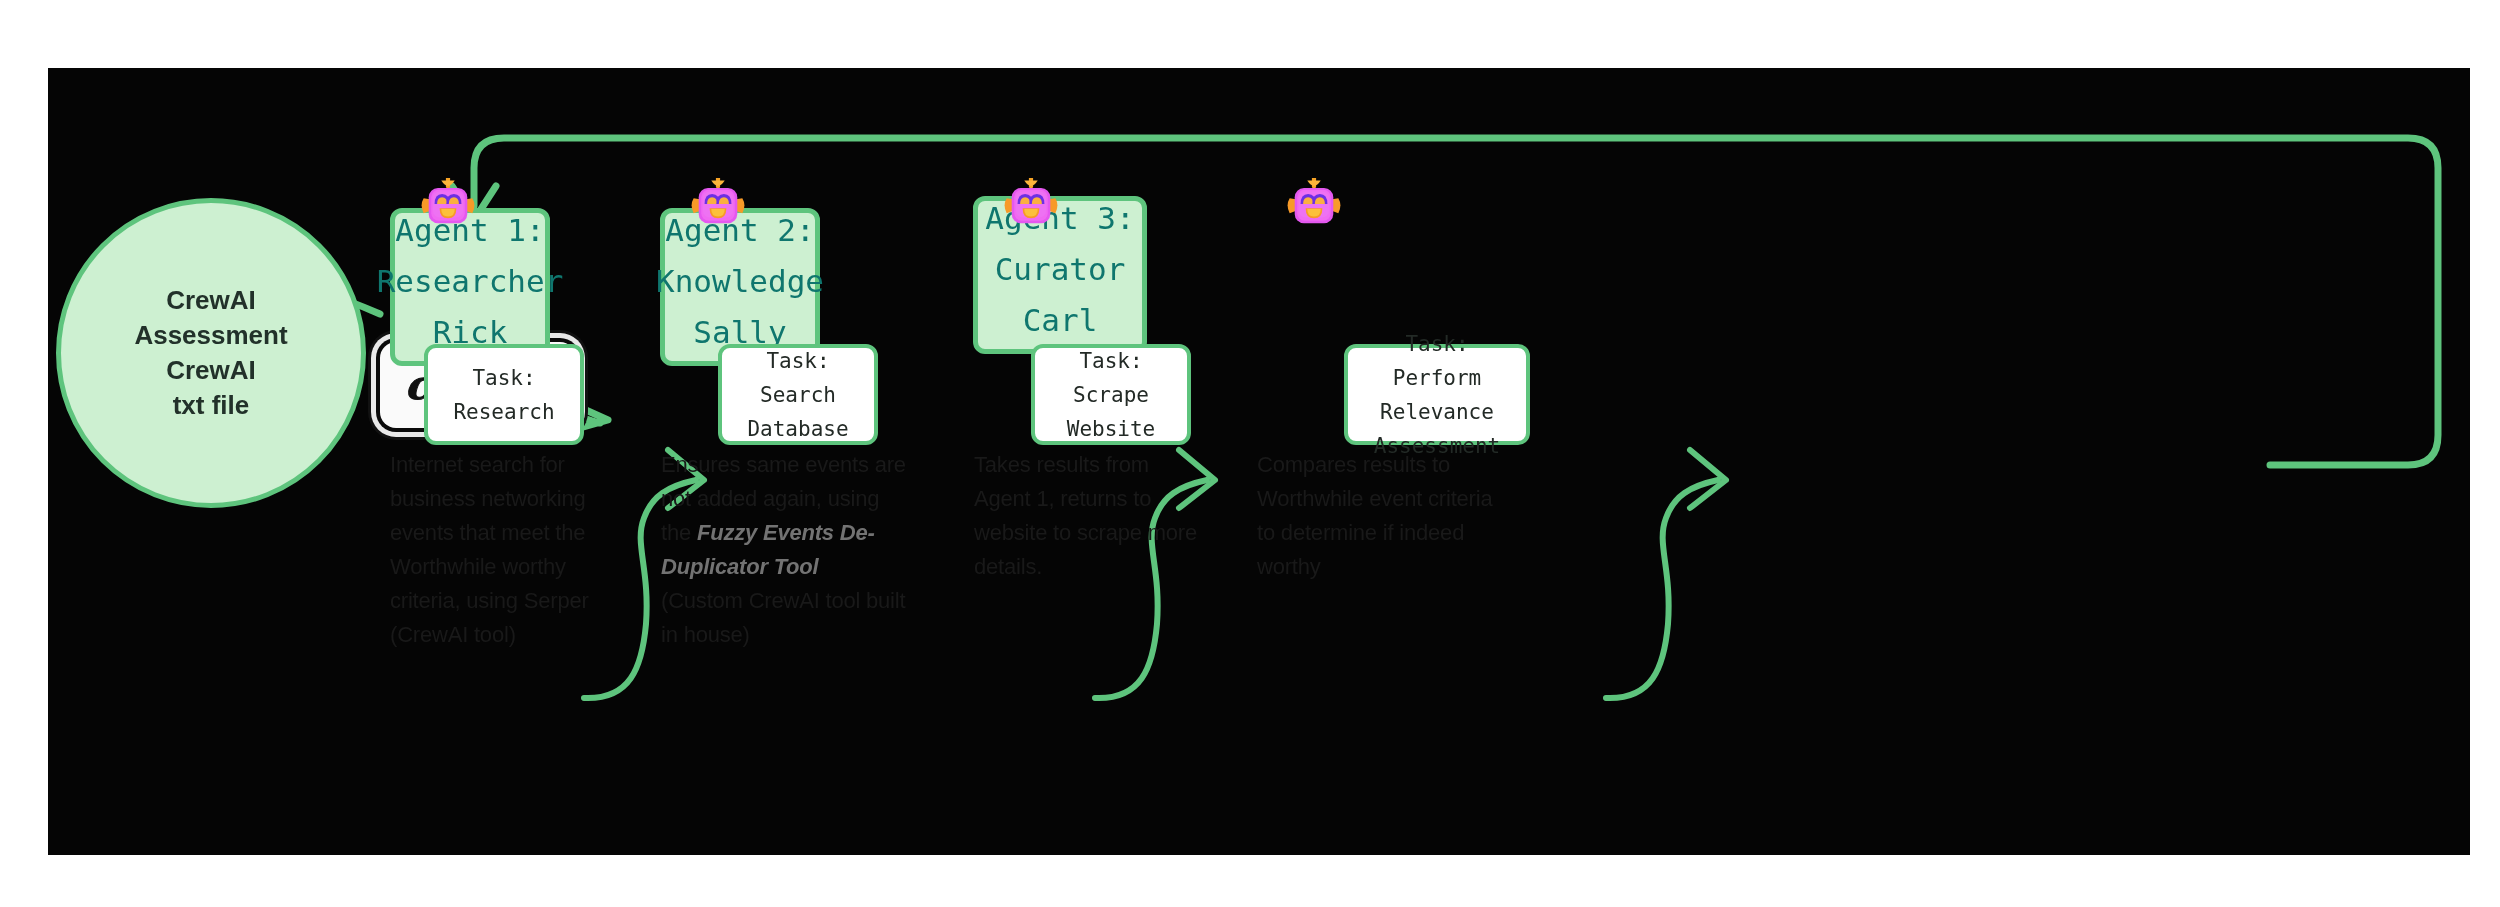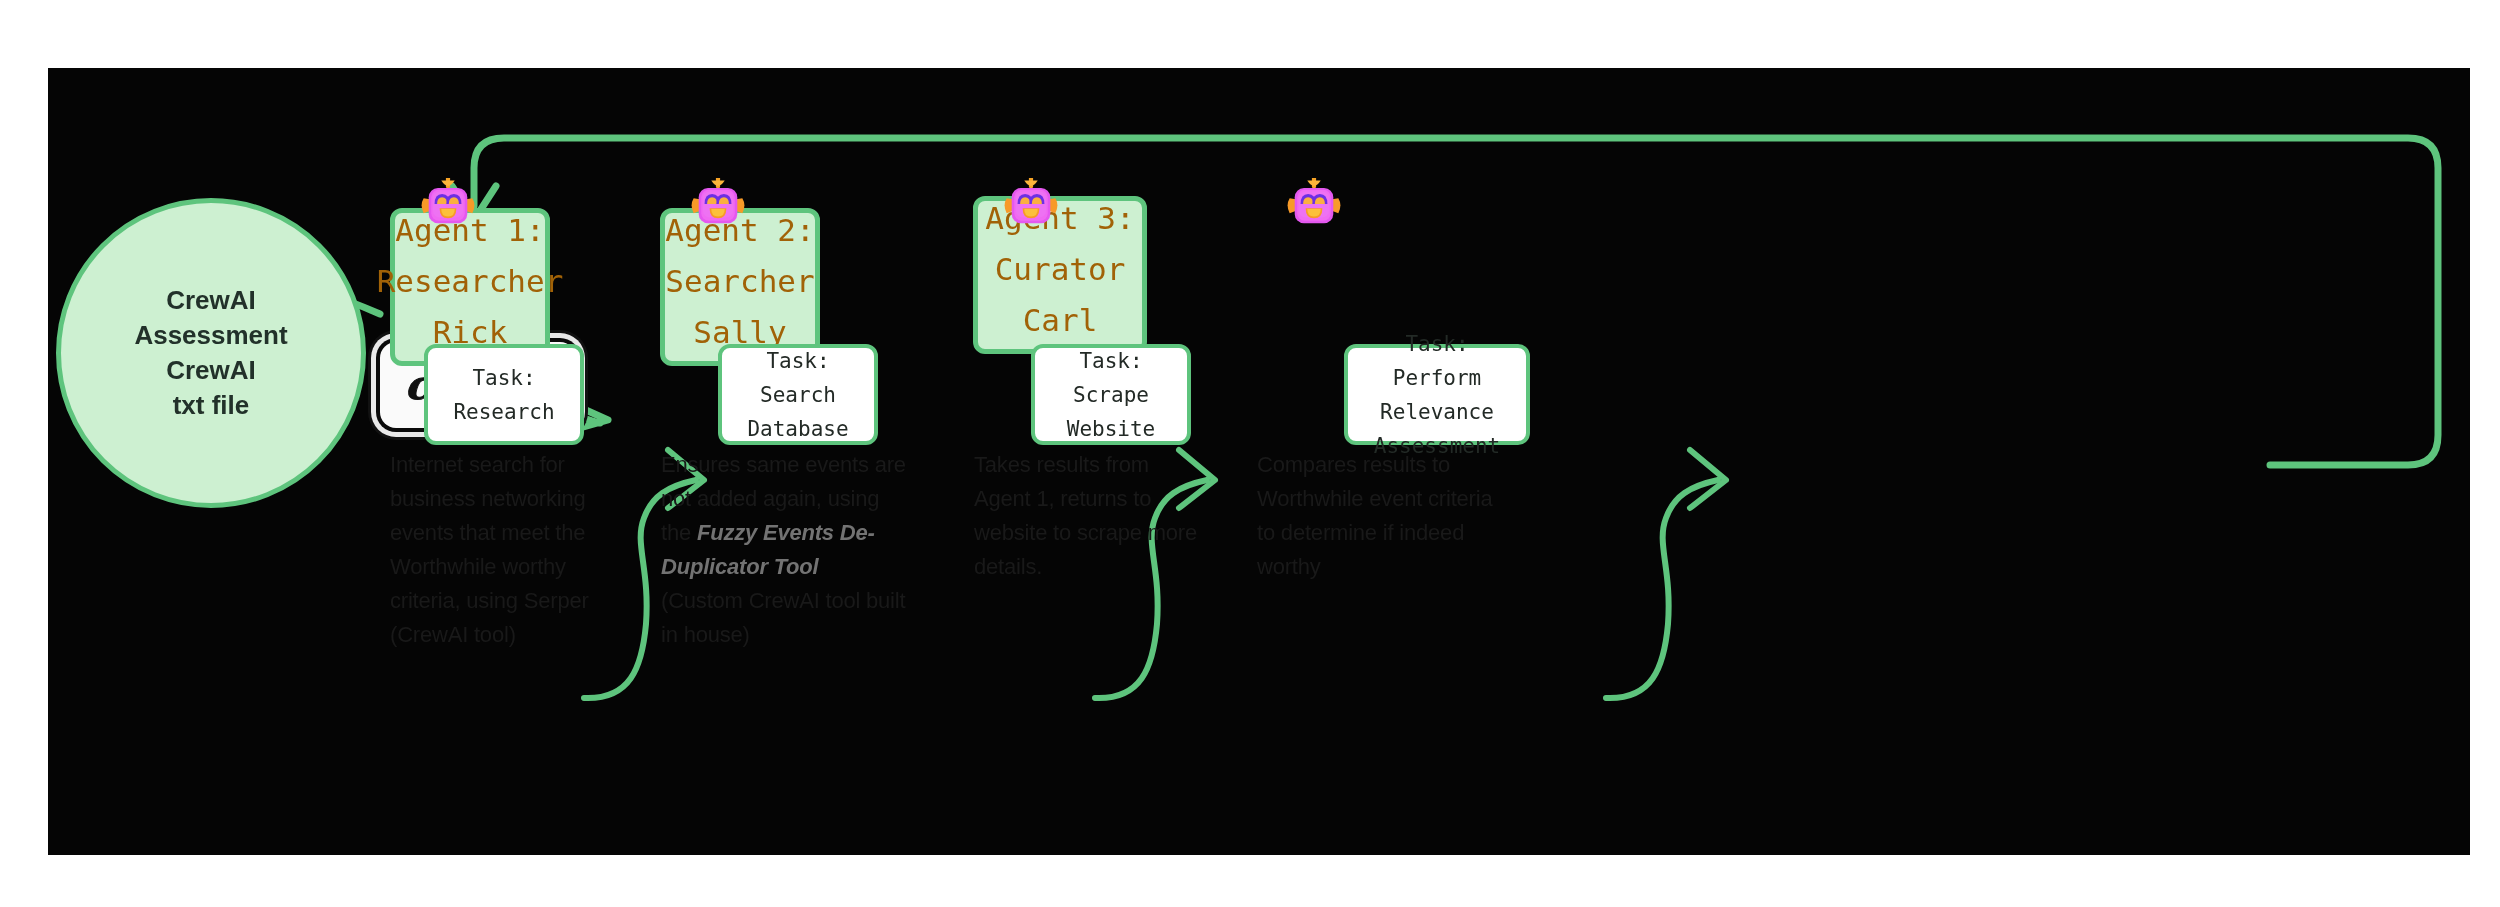--- a/index.html
+++ b/index.html
@@ -110,21 +110,21 @@
     box-sizing: border-box;
     display: flex;
     align-items: center;
     justify-content: center;
     padding-bottom: 12px;
   }
   .agent-title {
     font-family: "DejaVu Sans Mono", "Liberation Mono", monospace;
     font-size: 31px;
     line-height: 51px;
-    color: #a16207;
+    color: #0f766e;
     text-align: center;
     white-space: pre-line;
   }
 
   .robot-wrap {
     position: absolute;
     top: 140px;
     width: 54px;
     height: 52px;
   }
@@ -229,21 +229,21 @@
   </svg></div>
         <div class="task-box" style="left: 376px; top: 276px; width: 160px; height: 101px;">
           <div class="task-title">Task:
 Research</div>
         </div>
         <div class="caption" style="left: 342px; top: 380px; width: 232px;"><span>Internet search for business networking events that meet the Worthwhile worthy criteria, using Serper (CrewAI tool)</span></div>
       </div>
     <div class="agent-col" id="col1">
         <div class="agent-box" style="left: 612px; top: 140px; width: 160px; height: 158px;">
           <div class="agent-title">Agent 2:
-Searcher
+Knowledge
 Sally</div>
         </div>
         <div class="robot-wrap" style="left: 643px; top: 110px;"><svg viewBox="0 0 64 62" width="54" height="52">
     <path d="M32 0 L32 10" stroke="#f7a325" stroke-width="5" stroke-linecap="round"></path>
     <path d="M24 3 Q32 16 40 3 Z" fill="#fcb53b"></path>
     <path d="M3 24 Q-2 32 3 42 L14 38 L14 26 Z" fill="#f79a28"></path>
     <path d="M61 24 Q66 32 61 42 L50 38 L50 26 Z" fill="#f79a28"></path>
     <rect x="9" y="12" width="46" height="42" rx="11" fill="#e458ef"></rect>
     <rect x="12" y="14" width="40" height="37" rx="9" fill="#f06af2"></rect>
     <rect x="14" y="16" width="36" height="31" rx="8" fill="#ee72f3"></rect>

